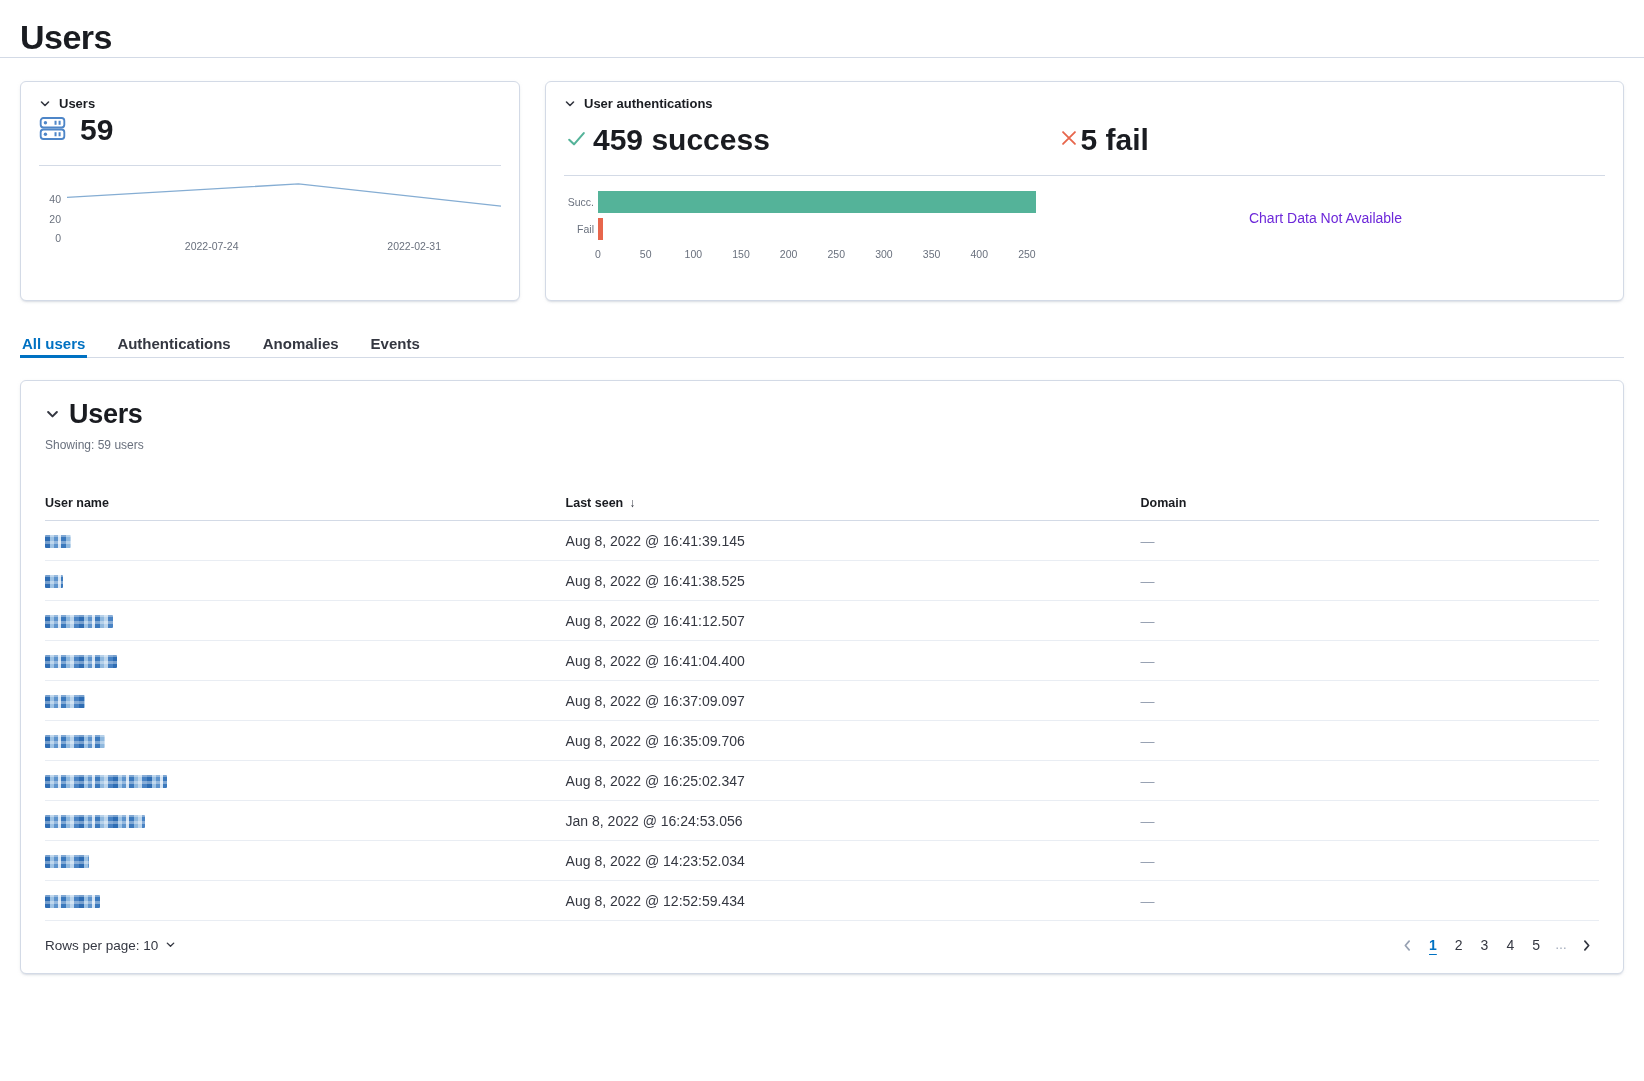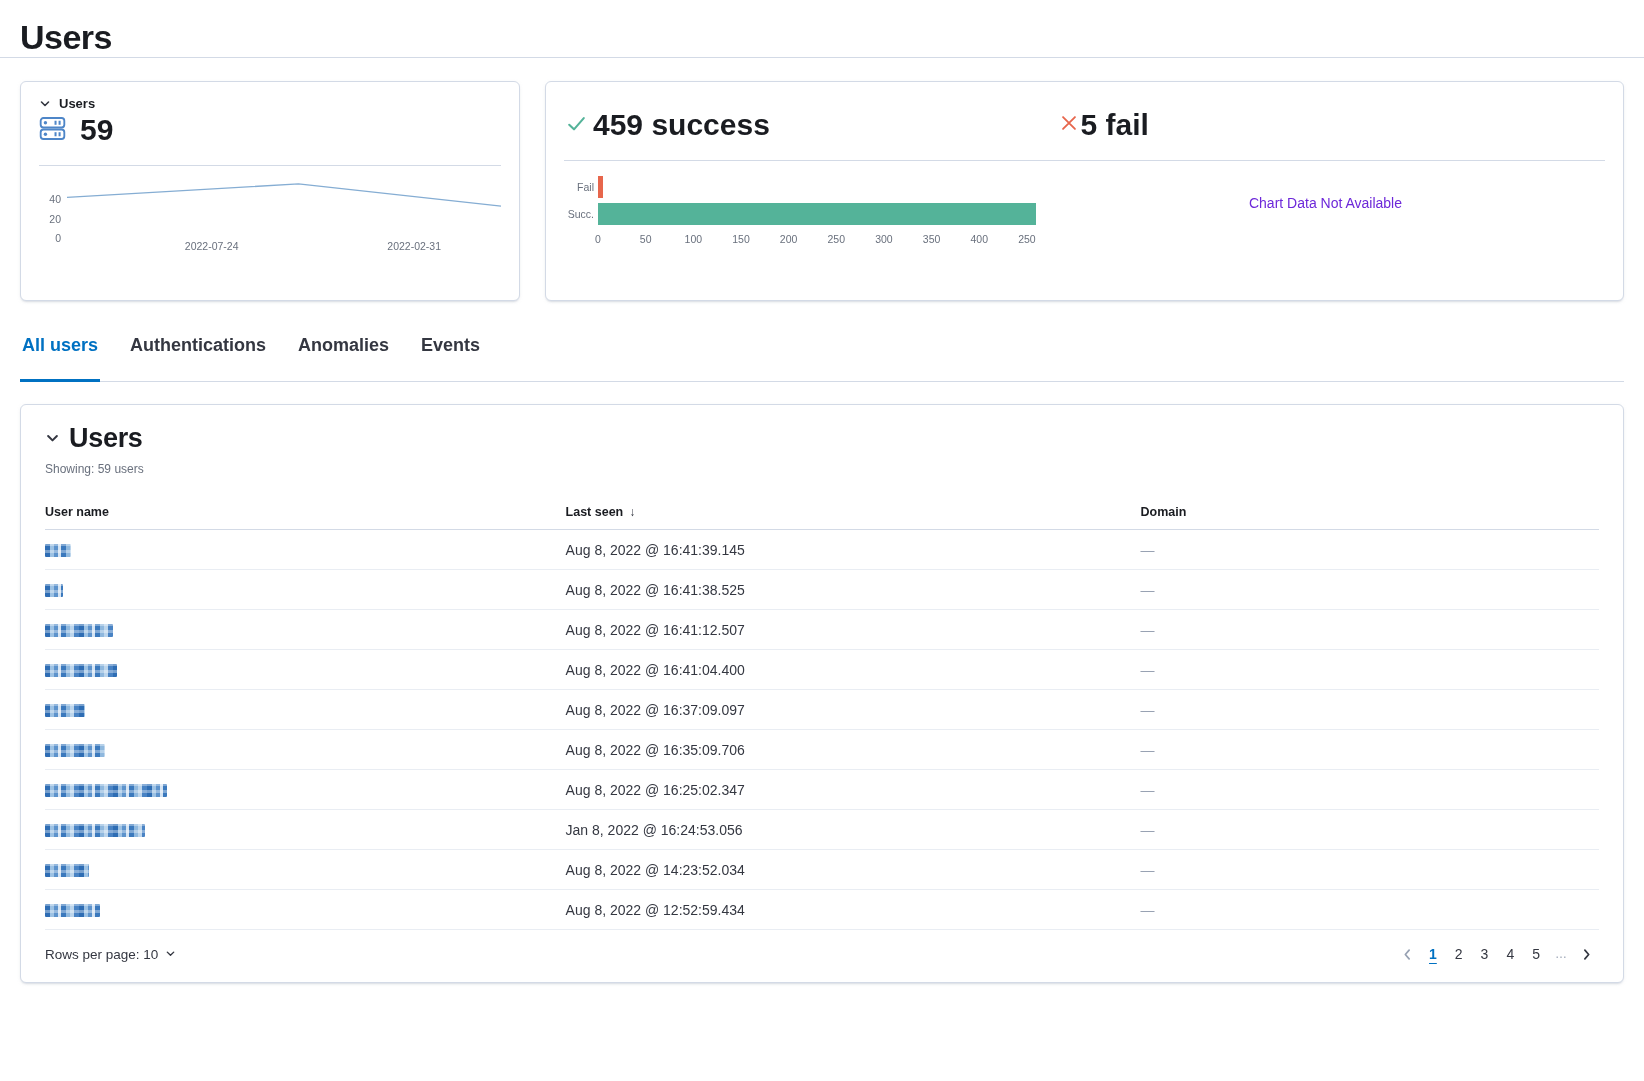--- a/index.html
+++ b/index.html
@@ -48,29 +48,29 @@
   .hbar-row { display:flex; align-items:center; height:24px; margin-bottom:3px; }
   .hbar-label { width:34px; flex:0 0 auto; text-align:right; padding-right:4px; font-size:10.5px; color:#69707d; overflow:hidden; white-space:nowrap; }
   .hbar-track { flex:1 1 auto; height:22px; position:relative; }
   .hbar-bar { height:100%; }
   .hbar-axis { position:relative; height:16px; margin-left:34px; }
   .hbar-axis span { position:absolute; top:4px; transform:translateX(-50%); font-size:10.5px; color:#69707d; }
   .no-data { flex:1 1 auto; display:flex; align-items:center; justify-content:center; font-size:14px; color:#6d28d9; padding-bottom:14px; }
 
   
   .tabs { display:flex; gap:28px; margin:30px 20px 0 20px; border-bottom:1px solid #d3dae6; }
-  .tab { font-size:18px; font-weight:700; color:#343741; padding:4px 2px 23px 2px; cursor:pointer; border-bottom:3px solid transparent; margin-bottom:-1px; }
+  .tab { font-size:15px; font-weight:700; color:#343741; padding:4px 2px 3px 2px; cursor:pointer; border-bottom:3px solid transparent; margin-bottom:-1px; }
   .tab.active { color:#0071c2; border-bottom-color:#0071c2; }
 
   
   .table-panel { margin:22px 20px 24px 20px; padding:18px 24px 6px 24px; }
   .table-title-row { display:flex; align-items:center; gap:9px; cursor:pointer; }
   .table-title { font-size:27px; font-weight:700; color:#1a1c21; letter-spacing:-.3px; }
   .table-showing { font-size:12px; color:#69707d; margin-top:8px; }
-  table.users { width:100%; border-collapse:collapse; margin-top:25px; }
+  table.users { width:100%; border-collapse:collapse; margin-top:40px; }
   table.users th { text-align:left; font-size:12.5px; font-weight:700; color:#1a1c21; padding:4px 0 10px 0; border-bottom:1px solid #d3dae6; }
   table.users th .sort-arrow { font-size:12px; color:#343741; margin-left:6px; font-weight:400; }
   table.users td { height:40px; border-bottom:1px solid #e9edf3; font-size:14px; color:#343741; vertical-align:middle; padding:0; }
   .col-name { width:33.5%; } .col-seen { width:37%; } .col-domain { width:29.5%; }
   .redacted {
     display:inline-block; height:13px; border-radius:1px; vertical-align:middle; cursor:pointer;
     background-image:
       repeating-linear-gradient(0deg, rgba(255,255,255,0) 0 4px, rgba(255,255,255,.35) 4px 7px),
       repeating-linear-gradient(90deg, #2e6db4 0 5px, #9dc2e4 5px 9px, #5d93cc 9px 13px, #d5e4f3 13px 16px, #3b79bd 16px 21px, #8fb8de 21px 25px, #bcd5ec 25px 29px, #4983c4 29px 34px);
     filter:blur(.5px);
@@ -133,20 +133,28 @@
           </svg>
         <div class="spark-x" id="sparkX">
             <span style="left: 33.3333%;">2022-07-24</span>
             <span style="left: 80%;">2022-02-31</span>
           </div>
       </div>
     </div>
   </div>
 
   <div class="panel kpi-panel kpi-auth">
+    <div class="panel-title-row">
+      <span class="chev">
+        <svg width="12" height="12" viewBox="0 0 12 12">
+            <polyline points="2.5,4 6,7.5 9.5,4" fill="none" stroke="#343741" stroke-width="1.6" stroke-linecap="round" stroke-linejoin="round"></polyline>
+          </svg>
+      </span>
+      <span class="panel-title">User authentications</span>
+    </div>
     <div class="kpi-pair">
       <div class="kpi-success">
         <span>
           <svg width="25" height="25" viewBox="0 0 24 24">
               <path d="M5 13.2 L9.6 17.6 L19 6.8" fill="none" stroke="#54b399" stroke-width="2" stroke-linecap="round" stroke-linejoin="round"></path>
             </svg>
         </span>
         <span class="kpi-number">459 success</span>
       </div>
       <div class="kpi-fail">
@@ -155,29 +163,29 @@
               <path d="M5.5 5.5 L18.5 18.5 M18.5 5.5 L5.5 18.5" fill="none" stroke="#e7664c" stroke-width="2" stroke-linecap="round"></path>
             </svg>
         </span>
         <span class="kpi-number">5 fail</span>
       </div>
     </div>
     <hr class="panel-divider">
     <div class="auth-body">
       <div class="hbar" id="authBars">
           <div class="hbar-row">
+            <span class="hbar-label">Succ.</span>
+            <div class="hbar-track">
+              <div class="hbar-bar" style="width: 97.6596%; background: rgb(84, 179, 153);"></div>
+            </div>
+          </div>
+          <div class="hbar-row">
             <span class="hbar-label">Fail</span>
             <div class="hbar-track">
               <div class="hbar-bar" style="width: 1.06383%; background: rgb(231, 102, 76);"></div>
-            </div>
-          </div>
-          <div class="hbar-row">
-            <span class="hbar-label">Succ.</span>
-            <div class="hbar-track">
-              <div class="hbar-bar" style="width: 97.6596%; background: rgb(84, 179, 153);"></div>
             </div>
           </div>
           <div class="hbar-axis">
             <span style="left: 0%;">0</span>
             <span style="left: 10.6383%;">50</span>
             <span style="left: 21.2766%;">100</span>
             <span style="left: 31.9149%;">150</span>
             <span style="left: 42.5532%;">200</span>
             <span style="left: 53.1915%;">250</span>
             <span style="left: 63.8298%;">300</span>

